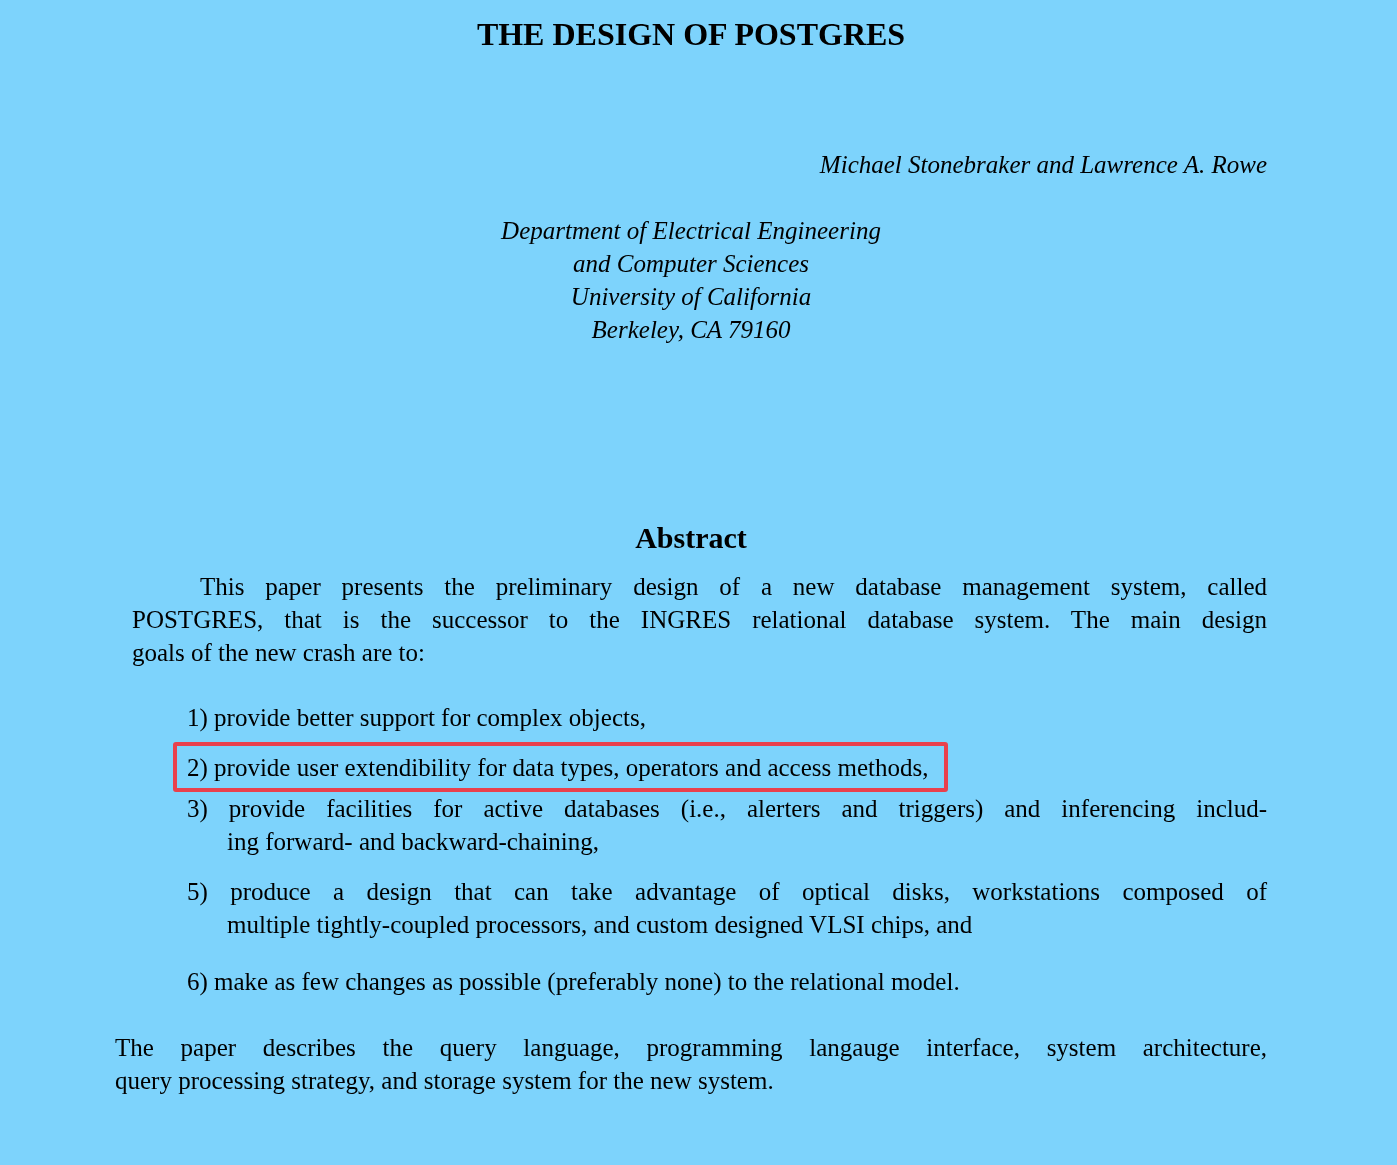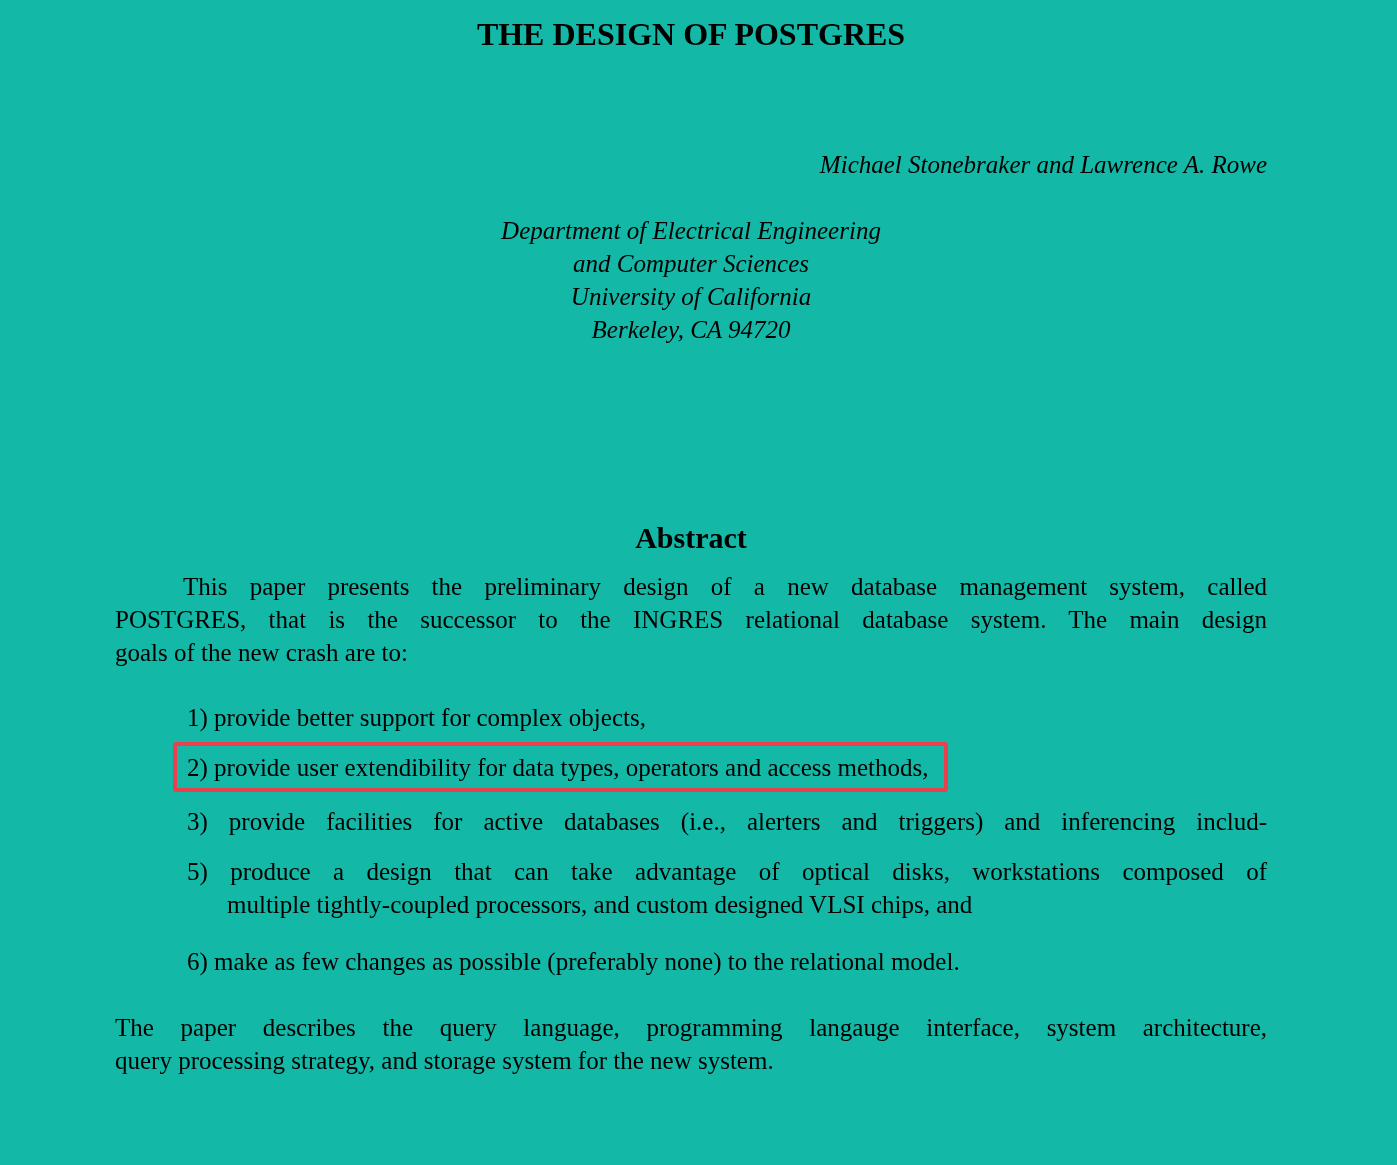--- a/index.html
+++ b/index.html
@@ -1,21 +1,21 @@
 <!DOCTYPE html>
 <html style="--hl: #e8404d;"><head>
 <meta charset="utf-8">
 <style>
   * { margin: 0; padding: 0; box-sizing: border-box; }
   html, body { background: #ffffff; }
   .page {
     position: relative;
     width: 1397px;
     height: 1165px;
-    background: #14b8a6;
+    background: #7dd3fc;
     overflow: hidden;
     font-family: "Liberation Serif", "DejaVu Serif", serif;
     color: #000000;
   }
   .content {
     padding-top: 14px;
     margin-left: 115px;
     width: 1152px;
   }
   .doc-title {
@@ -39,35 +39,35 @@
     text-align: center;
   }
   .abstract-heading {
     margin-top: 172px;
     font-size: 30px;
     font-weight: bold;
     line-height: 40px;
     text-align: center;
   }
   .body-text { font-size: 25px; line-height: 33px; }
-  .intro { margin-top: 12px; }
+  .intro { margin-top: 12px; margin-left: 17px; }
   .line { white-space: nowrap; }
   .jf {
     white-space: normal;
     text-align: justify;
     text-align-last: justify;
   }
   .indent { padding-left: 68px; }
   .goal {
     margin-left: 72px;
     width: 1080px;
   }
   .goal .cont { padding-left: 40px; }
   .g1 { margin-top: 32px; }
-  .g3 { margin-top: 13px; }
+  .g3 { margin-top: 0; }
   .g4 { margin-top: 16px; }
   .g5 { margin-top: 17px; }
   .g6 { margin-top: 24px; }
   .goal-box {
     margin-left: 58px;
     margin-top: 8px;
     width: -moz-fit-content;
     width: fit-content;
     border: 4px solid var(--hl, #e8404d);
     border-radius: 3px;
@@ -83,41 +83,42 @@
   <div class="content">
 
     <div class="doc-title">THE DESIGN OF POSTGRES</div>
 
     <div class="authors">Michael Stonebraker and Lawrence A. Rowe</div>
 
     <div class="affiliation">
       <div class="line">Department of Electrical Engineering</div>
       <div class="line">and Computer Sciences</div>
       <div class="line">University of California</div>
-      <div class="line">Berkeley, CA 94720</div>
+      <div class="line">Berkeley, CA 79160</div>
     </div>
 
     <div class="abstract-heading">Abstract</div>
 
     <div class="body-text intro">
       <div class="jf indent">This paper presents the preliminary design of a new database management system, called</div>
       <div class="jf">POSTGRES, that is the successor to the INGRES relational database system. The main design</div>
       <div class="line">goals of the new crash are to:</div>
     </div>
 
     <div class="body-text goal g1">
       <div class="line">1) provide better support for complex objects,</div>
     </div>
 
     <div class="goal-box">
       <div class="body-text line">2) provide user extendibility for data types, operators and access methods,</div>
     </div>
 
     <div class="body-text goal g3">
       <div class="jf">3) provide facilities for active databases (i.e., alerters and triggers) and inferencing includ-</div>
+      <div class="line cont">ing forward- and backward-chaining,</div>
     </div>
 
 
     <div class="body-text goal g5">
       <div class="jf">5) produce a design that can take advantage of optical disks, workstations composed of</div>
       <div class="line cont">multiple tightly-coupled processors, and custom designed VLSI chips, and</div>
     </div>
 
     <div class="body-text goal g6">
       <div class="line">6) make as few changes as possible (preferably none) to the relational model.</div>

